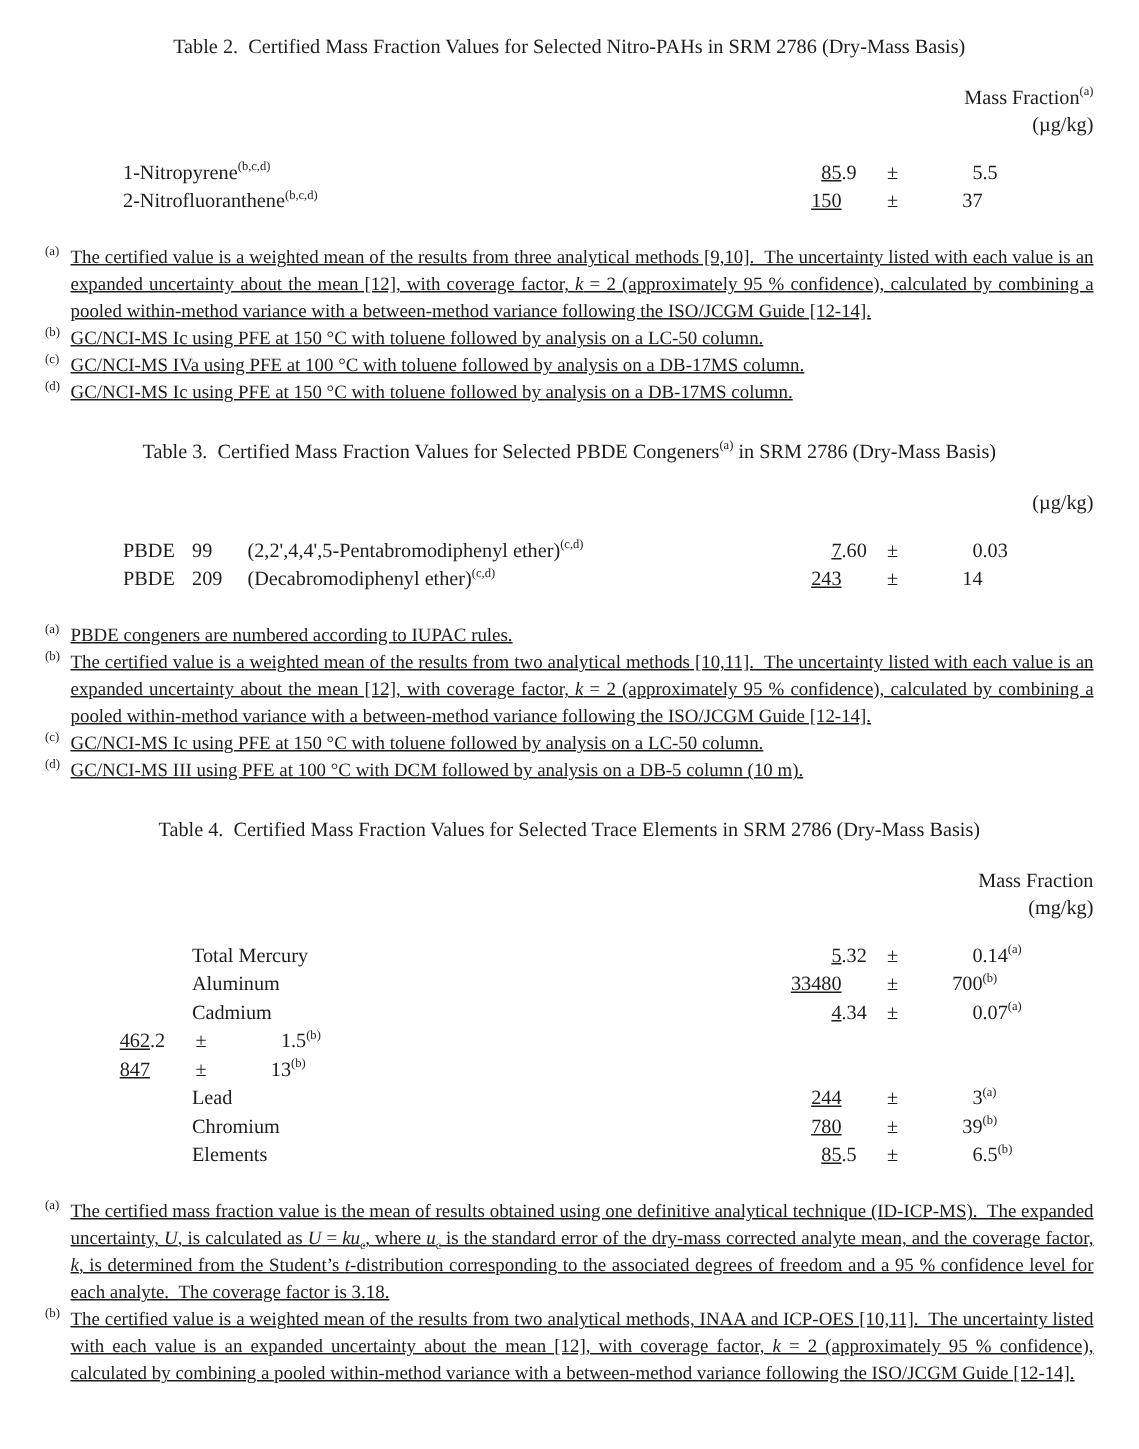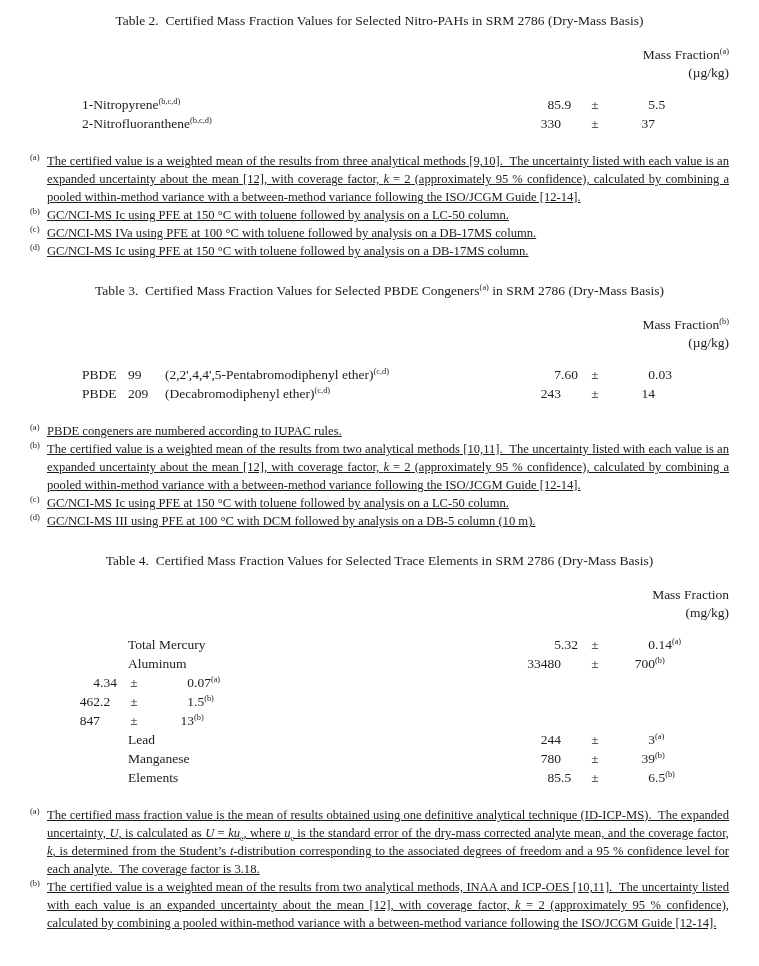--- a/index.html
+++ b/index.html
@@ -4,21 +4,21 @@
 <style>
   * { margin: 0; padding: 0; box-sizing: border-box; }
   html, body { background: #ffffff; }
   body {
     width: 759px; height: 966px;
     font-family: "Liberation Serif", serif;
     color: #1c1c1c;
     overflow: hidden;
     -webkit-font-smoothing: antialiased;
   }
-  .page { padding: 12px 30px 0 30px; }
+  .page { padding: 22px 30px 0 30px; }
 
   .table-section { margin-bottom: 22px; }
 
   .table-title {
     text-align: center;
     font-size: 13.5px;
     line-height: 17px;
     white-space: nowrap;
   }
 
@@ -33,21 +33,21 @@
 
   .rows { margin-top: 13px; font-size: 13.5px; line-height: 19px; }
   .row { display: flex; align-items: flex-start; }
   .row-label { flex: 1 1 auto; white-space: nowrap; }
   .s0 .row-label, .s1 .row-label { padding-left: 52px; }
   .s2 .row-label { padding-left: 98px; }
   .pbde-prefix { display: inline-block; width: 46px; }
   .pbde-number { display: inline-block; width: 37px; }
 
   .num   { flex: 0 0 auto; white-space: nowrap; }
-  .vint  { width: 70px; text-align: right; }
+  .vint  { width: 70px; text-align: right; text-decoration: underline; }
   .vfrac { width: 16px; text-align: left; }
   .pm    { width: 36px; text-align: center; }
   .uint  { width: 42px; text-align: right; }
   .utail { width: 28px; text-align: left; margin-right: 46px; }
 
   .footnotes { margin-top: 19px; font-size: 12.6px; line-height: 18px; }
   .footnote { display: flex; }
   .fn-marker { flex: 0 0 17px; }
   .fn-text { flex: 1 1 auto; text-align: justify; text-decoration: underline; }
 
@@ -69,21 +69,21 @@
         <div class="row">
           <span class="row-label"><span>1-Nitropyrene<sup>(b,c,d)</sup></span></span>
           <span class="num vint">85</span>
           <span class="num vfrac">.9</span>
           <span class="num pm">±</span>
           <span class="num uint">5</span>
           <span class="num utail">.5</span>
         </div>
         <div class="row">
           <span class="row-label"><span>2-Nitrofluoranthene<sup>(b,c,d)</sup></span></span>
-          <span class="num vint">330</span>
+          <span class="num vint">150</span>
           <span class="num vfrac"></span>
           <span class="num pm">±</span>
           <span class="num uint">37</span>
           <span class="num utail"></span>
         </div>
       </div>
       <div class="footnotes">
         <div class="footnote">
           <span class="fn-marker"><sup>(a)</sup></span>
           <span class="fn-text">The certified value is a weighted mean of the results from three analytical methods [9,10]. &nbsp;The uncertainty listed with each value is an expanded uncertainty about the mean [12], with coverage factor, <i>k</i> = 2 (approximately 95 % confidence), calculated by combining a pooled within-method variance with a between-method variance following the ISO/JCGM Guide [12-14].</span>
@@ -98,21 +98,20 @@
         </div>
         <div class="footnote">
           <span class="fn-marker"><sup>(d)</sup></span>
           <span class="fn-text">GC/NCI-MS Ic using PFE at 150 °C with toluene followed by analysis on a DB-17MS column.</span>
         </div>
       </div>
     </section>
     <section class="table-section s1">
       <div class="table-title">Table 3.&nbsp; Certified Mass Fraction Values for Selected PBDE Congeners<sup>(a)</sup> in SRM 2786 (Dry-Mass Basis)</div>
       <div class="col-header">
-        <div>Mass Fraction<sup>(b)</sup></div>
         <div>(µg/kg)</div>
       </div>
       <div class="rows">
         <div class="row">
           <span class="row-label"><span class="pbde-prefix">PBDE</span><span class="pbde-number">99</span><span>(2,2',4,4',5-Pentabromodiphenyl ether)<sup>(c,d)</sup></span></span>
           <span class="num vint">7</span>
           <span class="num vfrac">.60</span>
           <span class="num pm">±</span>
           <span class="num uint">0</span>
           <span class="num utail">.03</span>
@@ -162,20 +161,21 @@
         </div>
         <div class="row">
           <span class="row-label"><span>Aluminum</span></span>
           <span class="num vint">33480</span>
           <span class="num vfrac"></span>
           <span class="num pm">±</span>
           <span class="num uint">700</span>
           <span class="num utail"><sup>(b)</sup></span>
         </div>
         <div class="row">
+          <span class="row-label"><span>Cadmium</span></span>
           <span class="num vint">4</span>
           <span class="num vfrac">.34</span>
           <span class="num pm">±</span>
           <span class="num uint">0</span>
           <span class="num utail">.07<sup>(a)</sup></span>
         </div>
         <div class="row">
           <span class="num vint">462</span>
           <span class="num vfrac">.2</span>
           <span class="num pm">±</span>
@@ -191,21 +191,21 @@
         </div>
         <div class="row">
           <span class="row-label"><span>Lead</span></span>
           <span class="num vint">244</span>
           <span class="num vfrac"></span>
           <span class="num pm">±</span>
           <span class="num uint">3</span>
           <span class="num utail"><sup>(a)</sup></span>
         </div>
         <div class="row">
-          <span class="row-label"><span>Manganese</span></span>
+          <span class="row-label"><span>Chromium</span></span>
           <span class="num vint">780</span>
           <span class="num vfrac"></span>
           <span class="num pm">±</span>
           <span class="num uint">39</span>
           <span class="num utail"><sup>(b)</sup></span>
         </div>
         <div class="row">
           <span class="row-label"><span>Elements</span></span>
           <span class="num vint">85</span>
           <span class="num vfrac">.5</span>

